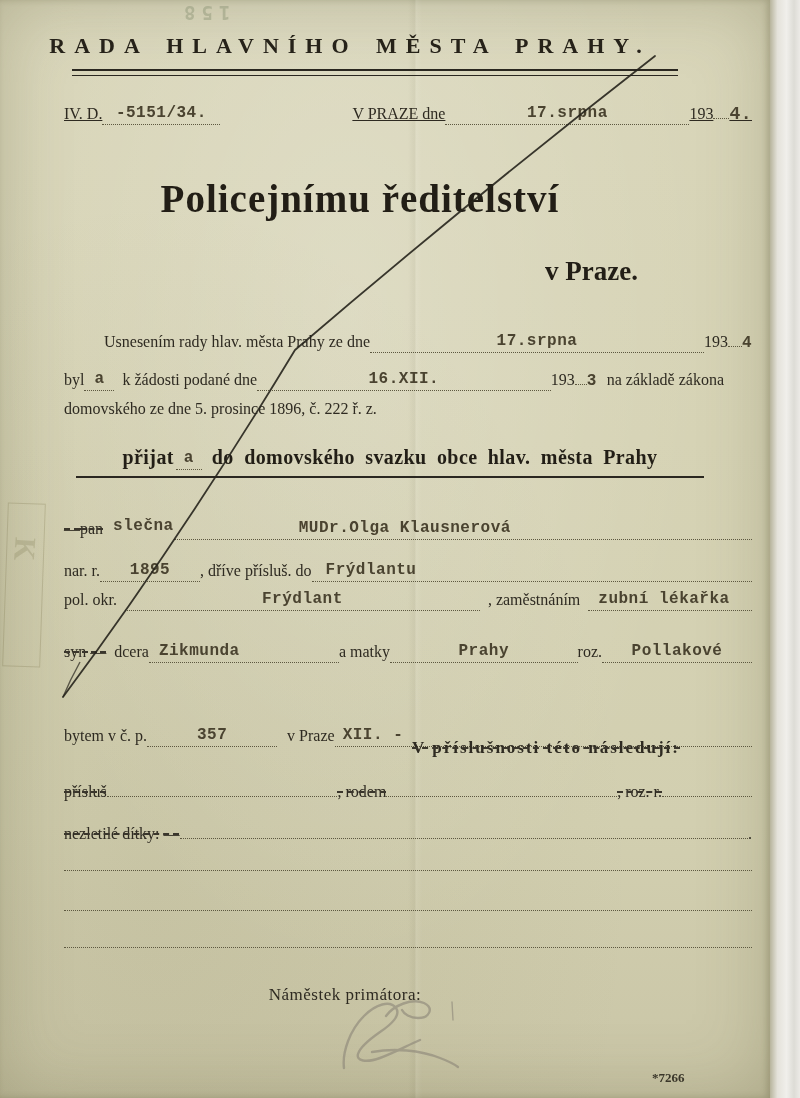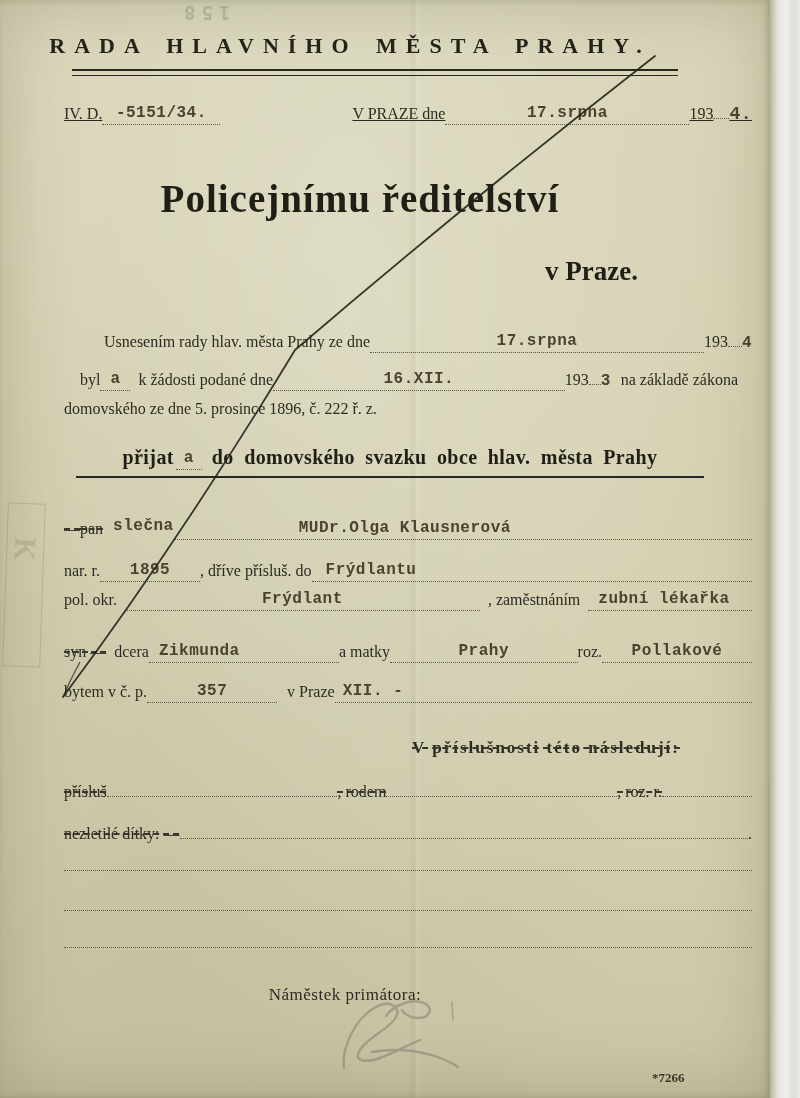--- a/index.html
+++ b/index.html
@@ -127,21 +127,21 @@
 
 <div class="row" style="top:333px;">
   <span class="gap" style="width:40px;"></span>
   <span class="lbl">Usnesením rady hlav. města Prahy ze dne</span>
   <span class="fill"><span class="typed">17.srpna</span></span>
   <span class="lbl">193</span>
   <span class="fill short" style="flex-basis:14px;"></span>
   <span class="typed">4</span>
 </div>
 
-<div class="row" style="top:371px;right:62px;margin-left:16px;">
+<div class="row" style="top:371px;right:76px;">
   <span class="lbl">byl</span>
   <span class="fill short" style="flex-basis:30px;"><span class="typed">a</span></span>
   <span class="gap" style="width:8px;"></span>
   <span class="lbl">k žádosti podané dne</span>
   <span class="fill"><span class="typed">16.XII.</span></span>
   <span class="lbl">193</span>
   <span class="fill short" style="flex-basis:12px;"></span>
   <span class="typed">3</span>
   <span class="gap" style="width:10px;"></span>
   <span class="lbl">na základě zákona</span>
@@ -188,21 +188,21 @@
   <span class="fill"><span class="typed">Prahy</span></span>
   <span class="lbl">roz.</span>
   <span class="fill short" style="flex-basis:150px;"><span class="typed">Pollakové</span></span>
 </div>
 
 <div class="row" style="top:683px;">
   <span class="lbl">bytem v č. p.</span>
   <span class="fill short" style="flex-basis:130px;"><span class="typed">357</span></span>
   <span class="gap" style="width:10px;"></span>
   <span class="lbl">v Praze</span>
-  <span class="fill left" style="padding-left:8px;"><span class="typed">XII. -</span></span>
+  <span class="fill left" style="padding-left:8px;margin-top:44px;"><span class="typed">XII. -</span></span>
 </div>
 
 <div class="struck-head st">V příslušnosti této následují:</div>
 
 <div class="row" style="top:783px;">
   <span class="lbl st">přísluš</span>
   <span class="fill"></span>
   <span class="lbl st">, rodem</span>
   <span class="fill"></span>
   <span class="lbl st">, roz. r.</span>

